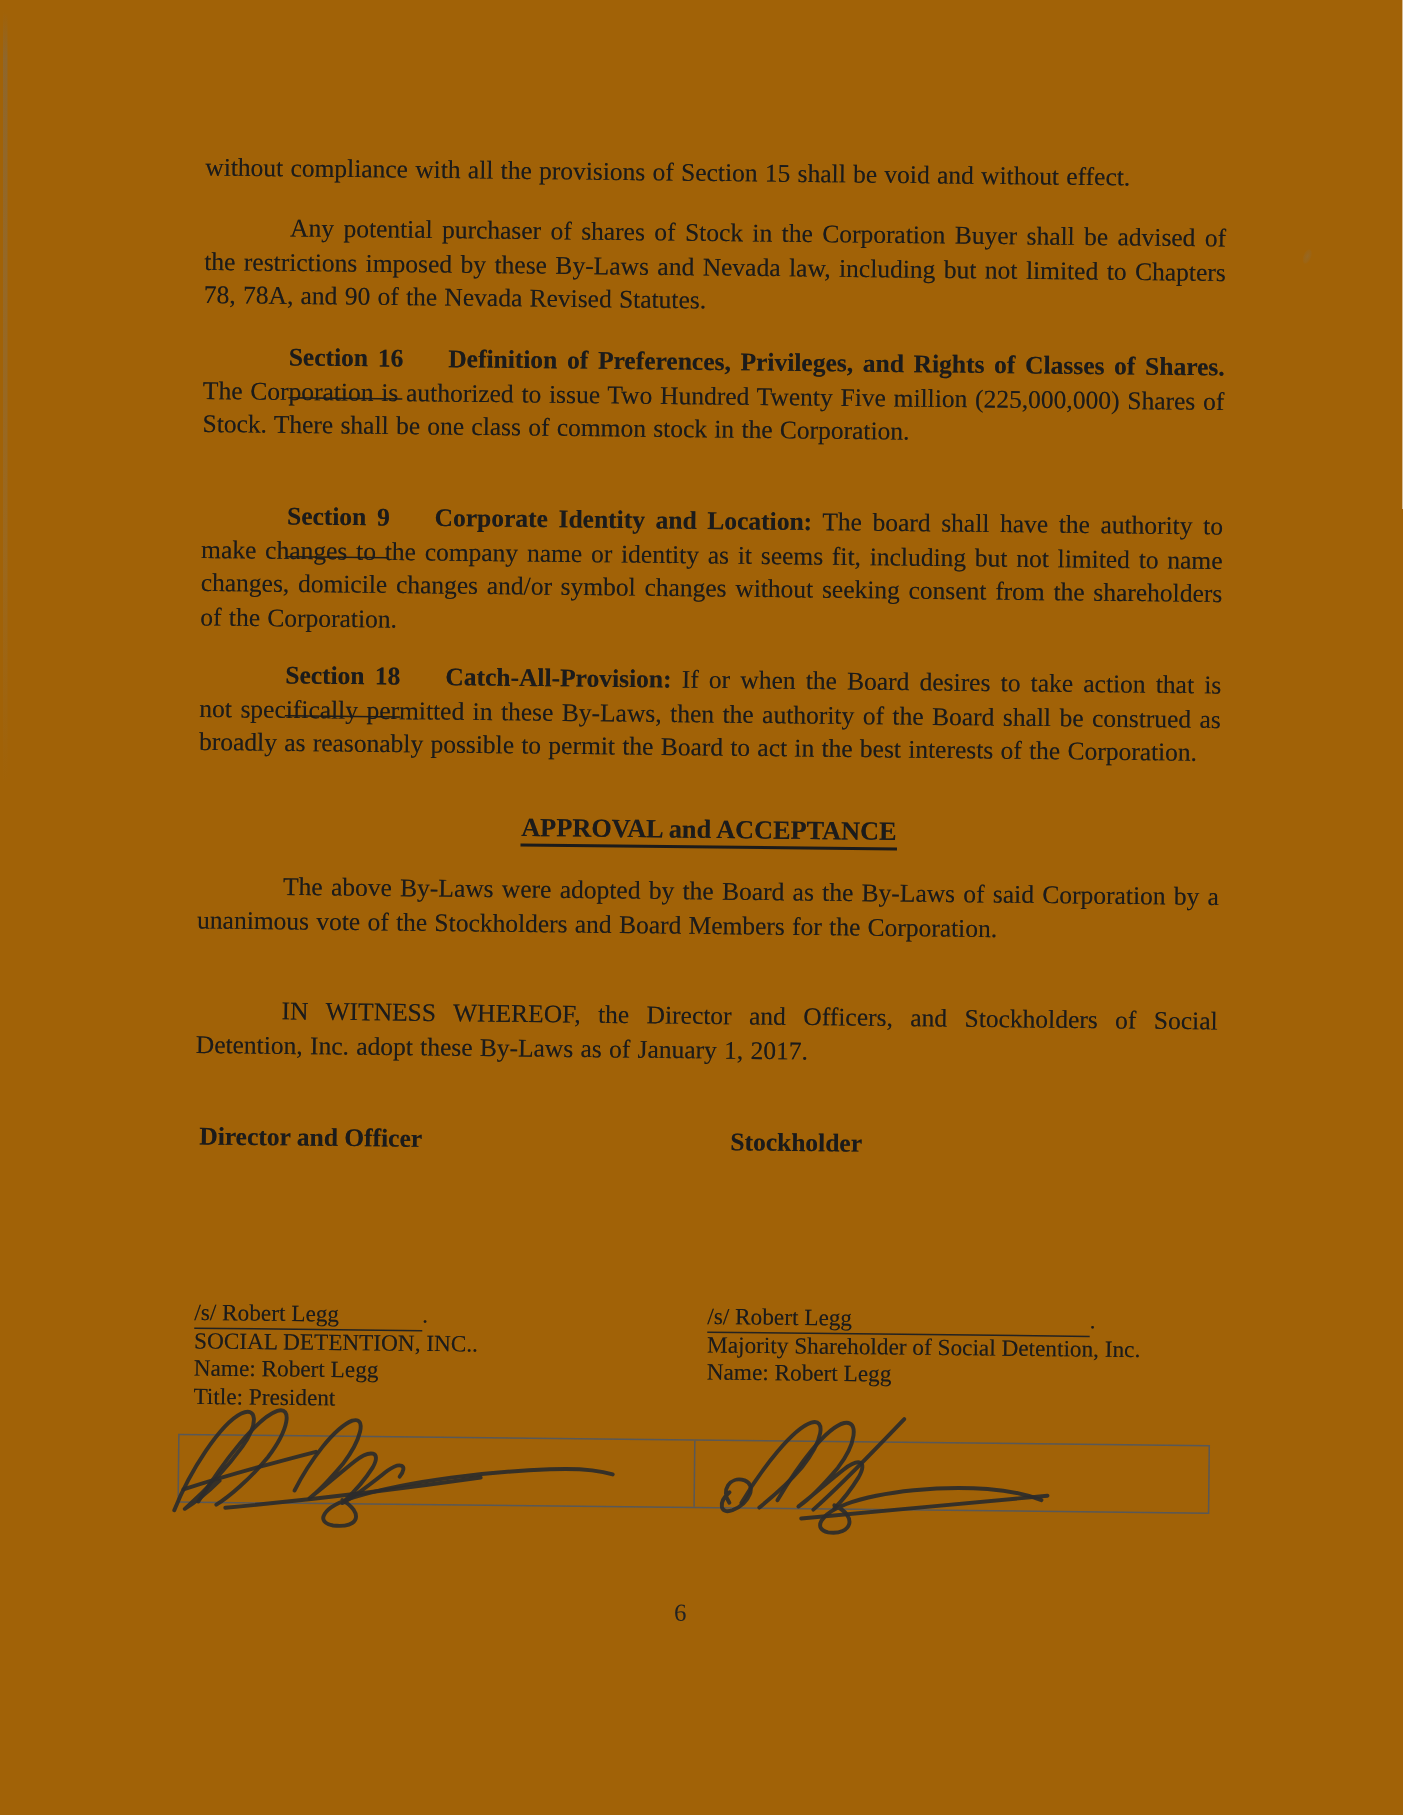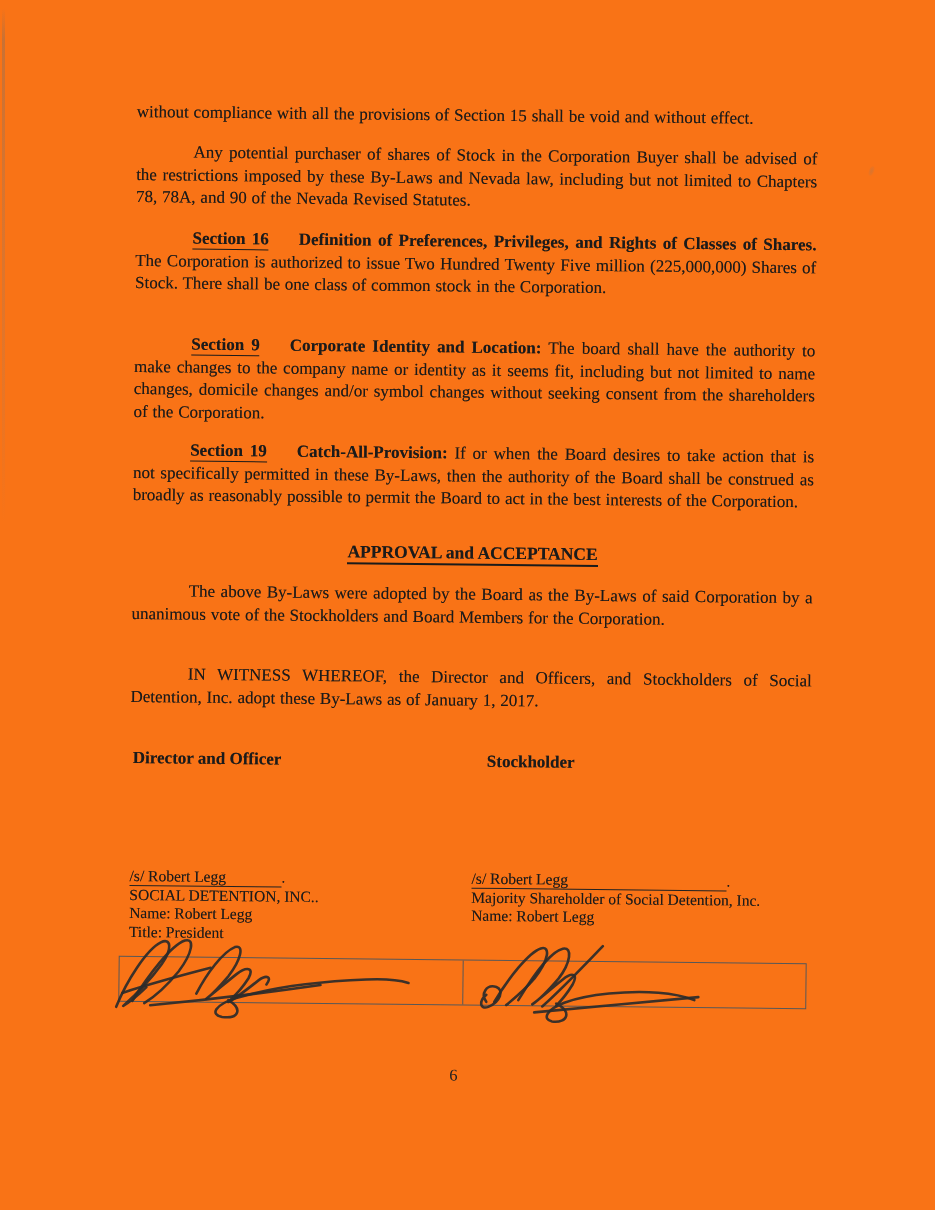--- a/index.html
+++ b/index.html
@@ -1,34 +1,34 @@
 <!DOCTYPE html>
 <html><head>
 <meta charset="utf-8">
 <style>
   html,body{margin:0;padding:0;background:#ffffff;}
   .page{
-    position:relative;width:935px;height:1210px;background:#f97316;overflow:hidden;
+    position:relative;width:935px;height:1210px;background:#a16207;overflow:hidden;
     font-family:"Liberation Serif","DejaVu Serif",serif;color:#1b1b1b;
   }
   .scan{
     position:absolute;inset:0;
     transform:rotate(0.62deg);
     transform-origin:137px 100px;
   }
   .blk{position:absolute;left:137px;width:681px;}
   .para{
     margin:0;font-size:17px;line-height:22.6px;text-align:justify;
     word-spacing:0.6px;
     text-shadow:0 0 0.4px rgba(25,25,25,0.55);
   }
   .indent{text-indent:57px;}
   .nowrap{white-space:nowrap;text-align:left;}
   .b{font-weight:bold;}
-  .sec-label{font-weight:bold;border-bottom:1.6px solid #1b1b1b;padding-bottom:1px;}
+  .sec-label{font-weight:bold;border-bottom:1.6px solid #1b1b1b;padding-bottom:17px;}
   .sec-gap{display:inline-block;width:30px;}
   .center-head{
     margin:0;text-align:center;font-size:17.5px;font-weight:bold;
     text-shadow:0 0 0.4px rgba(25,25,25,0.55);
   }
   .center-head .u{border-bottom:2px solid #1b1b1b;padding-bottom:1px;}
   .colhead{position:absolute;font-size:17px;font-weight:bold;text-shadow:0 0 0.4px rgba(25,25,25,0.5);}
   .sigblock{position:absolute;font-size:15.5px;line-height:18.2px;text-shadow:0 0 0.35px rgba(25,25,25,0.5);}
   .sig-line{display:inline-block;border-bottom:1.3px solid #222;padding-bottom:0px;}
   .sig-line.w1{width:152px;}
@@ -73,21 +73,21 @@
       <p class="para indent"><span class="sec-label">Section 16</span><span class="sec-gap"></span><span class="b">Definition of Preferences, Privileges, and Rights of Classes of Shares.</span>
         <span>The Corporation is authorized to issue Two Hundred Twenty Five million (225,000,000) Shares of Stock.  There shall be one class of common stock in the Corporation.</span></p>
     </div>
 
     <div class="blk" style="top:333px">
       <p class="para indent"><span class="sec-label">Section 9</span><span class="sec-gap"></span><span class="b">Corporate Identity and Location:</span>
         <span>The board shall have the authority to make changes to the company name or identity as it seems fit, including but not limited to name changes, domicile changes and/or symbol changes without seeking consent from the shareholders of the Corporation.</span></p>
     </div>
 
     <div class="blk" style="top:439px">
-      <p class="para indent"><span class="sec-label">Section 19</span><span class="sec-gap"></span><span class="b">Catch-All-Provision:</span>
+      <p class="para indent"><span class="sec-label">Section 18</span><span class="sec-gap"></span><span class="b">Catch-All-Provision:</span>
         <span>If or when the Board desires to take action that is not specifically permitted in these By-Laws, then the authority of the Board shall be construed as broadly as reasonably possible to permit the Board to act in the best interests of the Corporation.</span></p>
     </div>
 
     <div class="blk" style="top:539px">
       <p class="center-head"><span class="u">APPROVAL and ACCEPTANCE</span></p>
     </div>
 
     <div class="blk" style="top:580px">
       <p class="para indent">The above By-Laws were adopted by the Board as the By-Laws of said Corporation by a unanimous vote of the Stockholders and Board Members for the Corporation.</p>
     </div>

